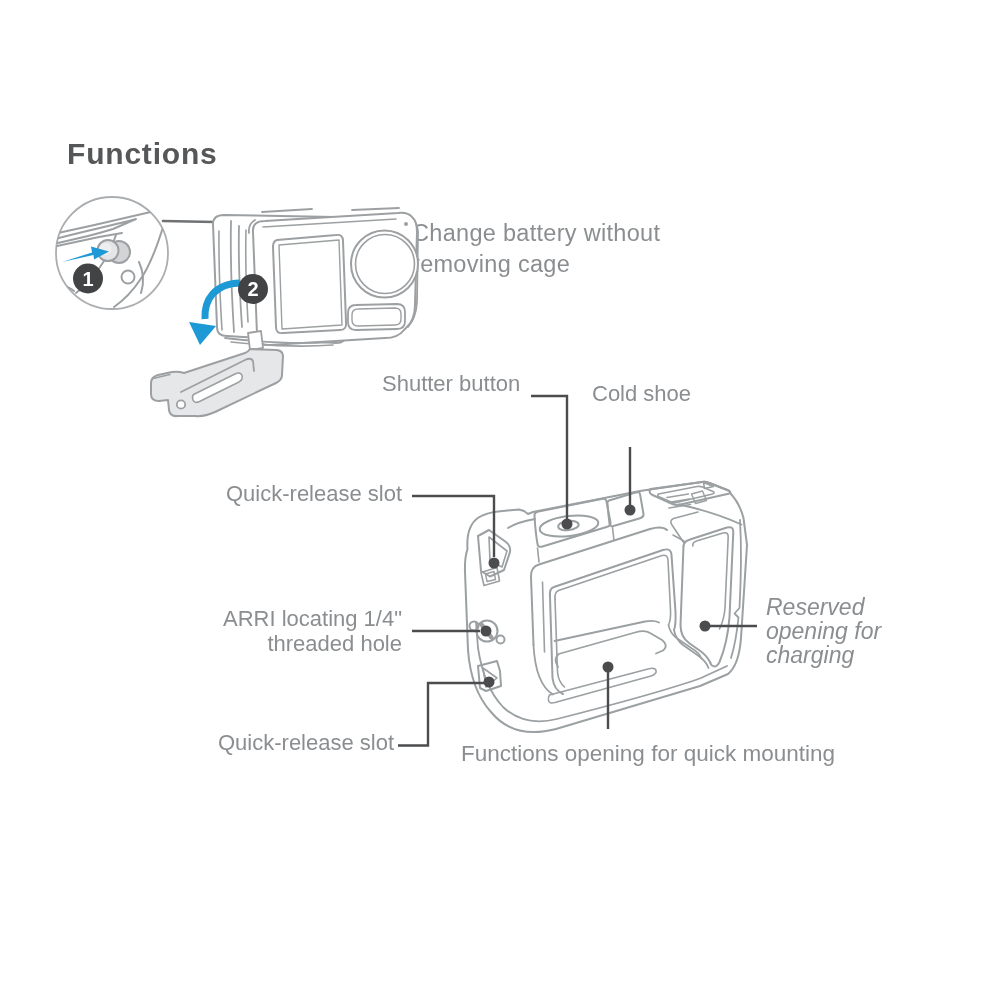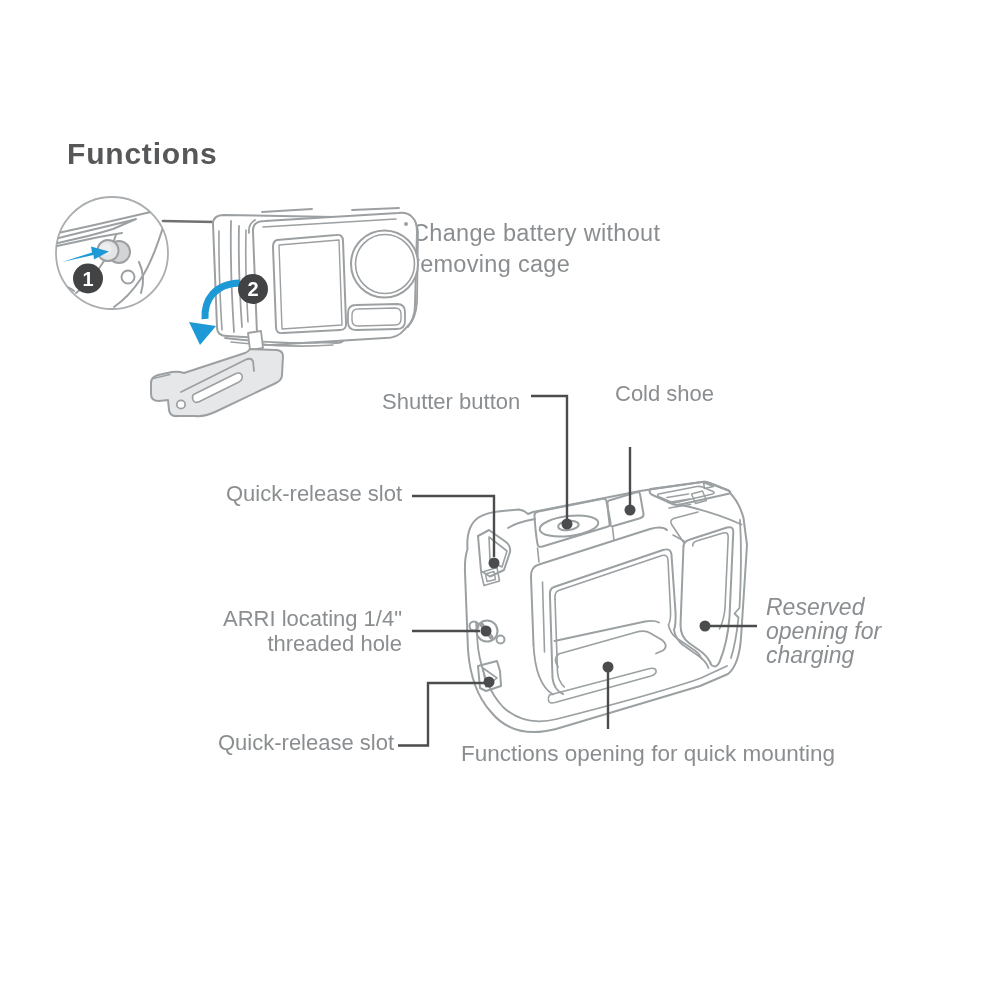--- a/index.html
+++ b/index.html
@@ -5,22 +5,22 @@
   html,body{margin:0;padding:0;background:#ffffff;}
   body{width:1000px;height:1000px;position:relative;font-family:"Liberation Sans",sans-serif;overflow:hidden;}
   .lbl{position:absolute;color:#8b8e90;font-size:22px;line-height:25px;white-space:nowrap;}
   #title{position:absolute;left:67px;top:137px;font-size:30px;font-weight:bold;color:#565759;letter-spacing:0.8px;}
   svg{position:absolute;left:0;top:0;}
 </style>
 </head>
 <body>
 <div id="title">Functions</div>
 <div class="lbl" style="left:412px;top:218px;line-height:31px;font-size:23.5px;letter-spacing:0.3px;">Change battery without<br>removing cage</div>
-<div class="lbl" style="left:382px;top:389px;">Shutter button</div>
-<div class="lbl" style="left:592px;top:381px;margin-left:23px;">Cold shoe</div>
+<div class="lbl" style="left:382px;top:371px;">Shutter button</div>
+<div class="lbl" style="left:592px;top:381px;">Cold shoe</div>
 <div class="lbl" style="left:226px;top:481px;">Quick-release slot</div>
 <div class="lbl" style="left:222px;top:606px;width:180px;text-align:right;">ARRI locating 1/4"<br>threaded hole</div>
 <div class="lbl" style="left:218px;top:730px;">Quick-release slot</div>
 <div class="lbl" style="left:766px;top:595px;line-height:24px;font-size:23px;font-style:italic;">Reserved<br>opening for<br>charging</div>
 <div class="lbl" style="left:461px;top:741px;font-size:22.5px;">Functions opening for quick mounting</div>
 
 <svg width="1000" height="1000" viewBox="0 0 1000 1000">
 <defs>
 <clipPath id="zc">
         <circle cx="112" cy="253" r="56"></circle>

